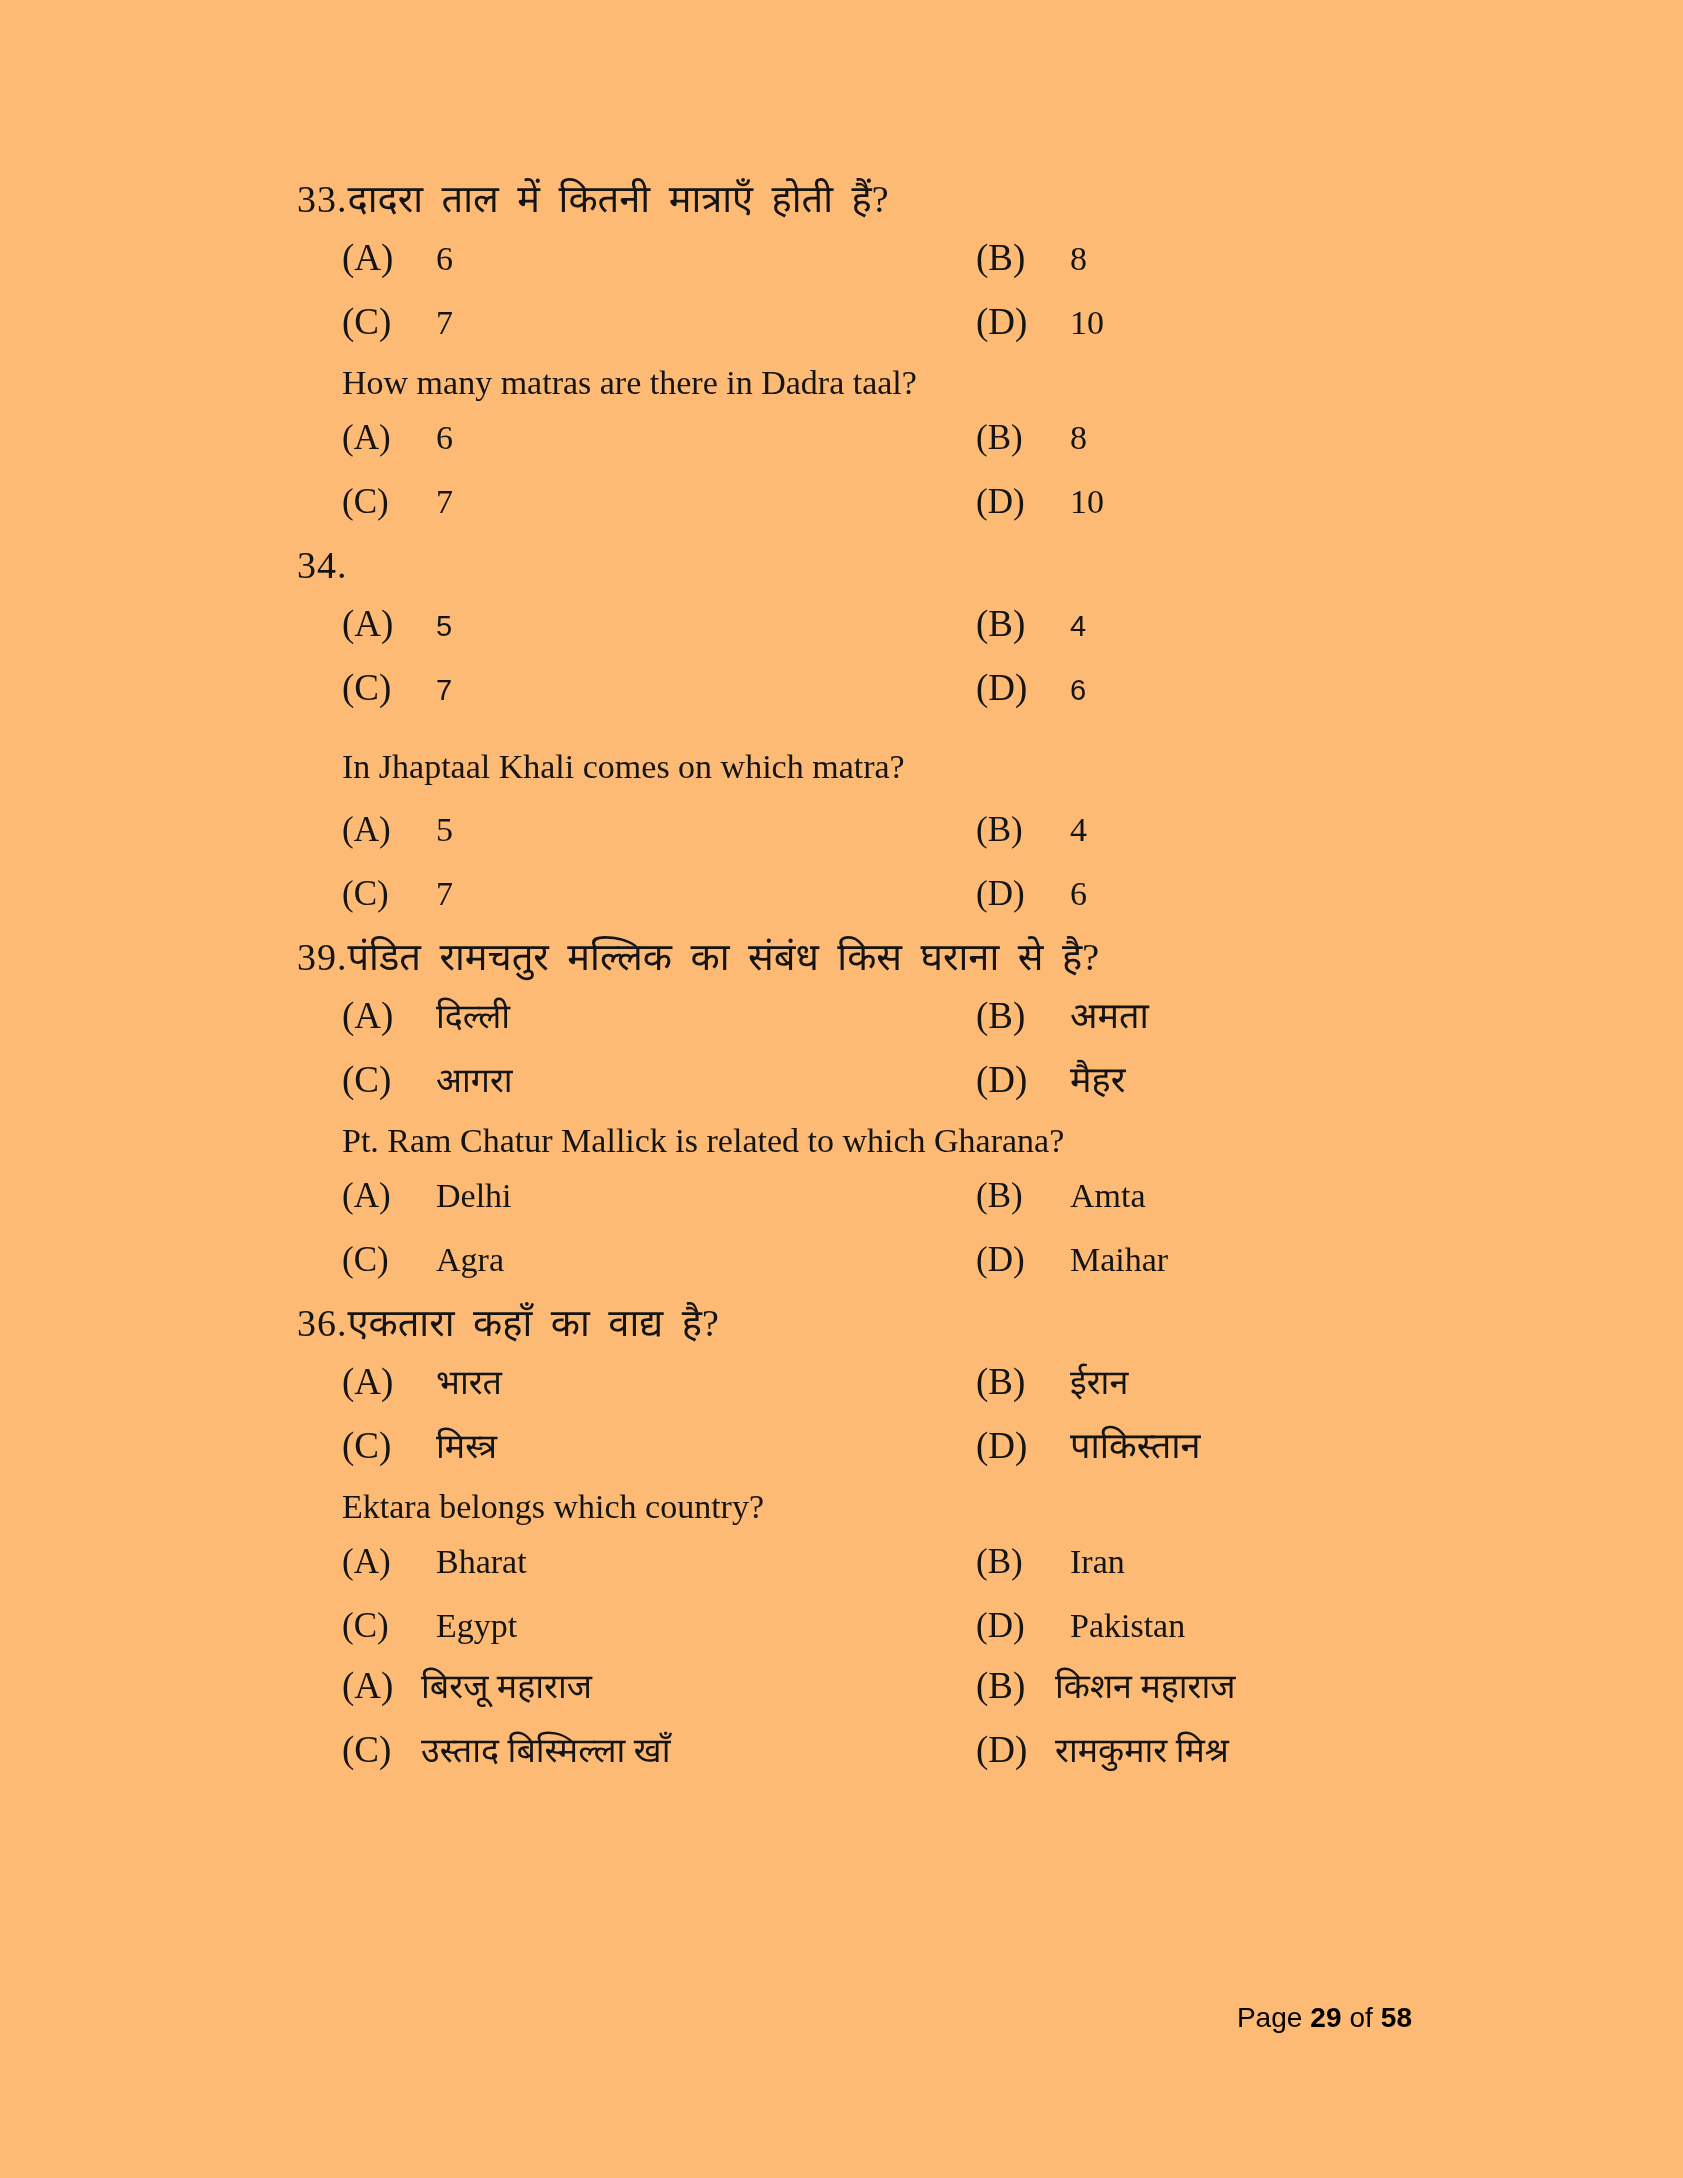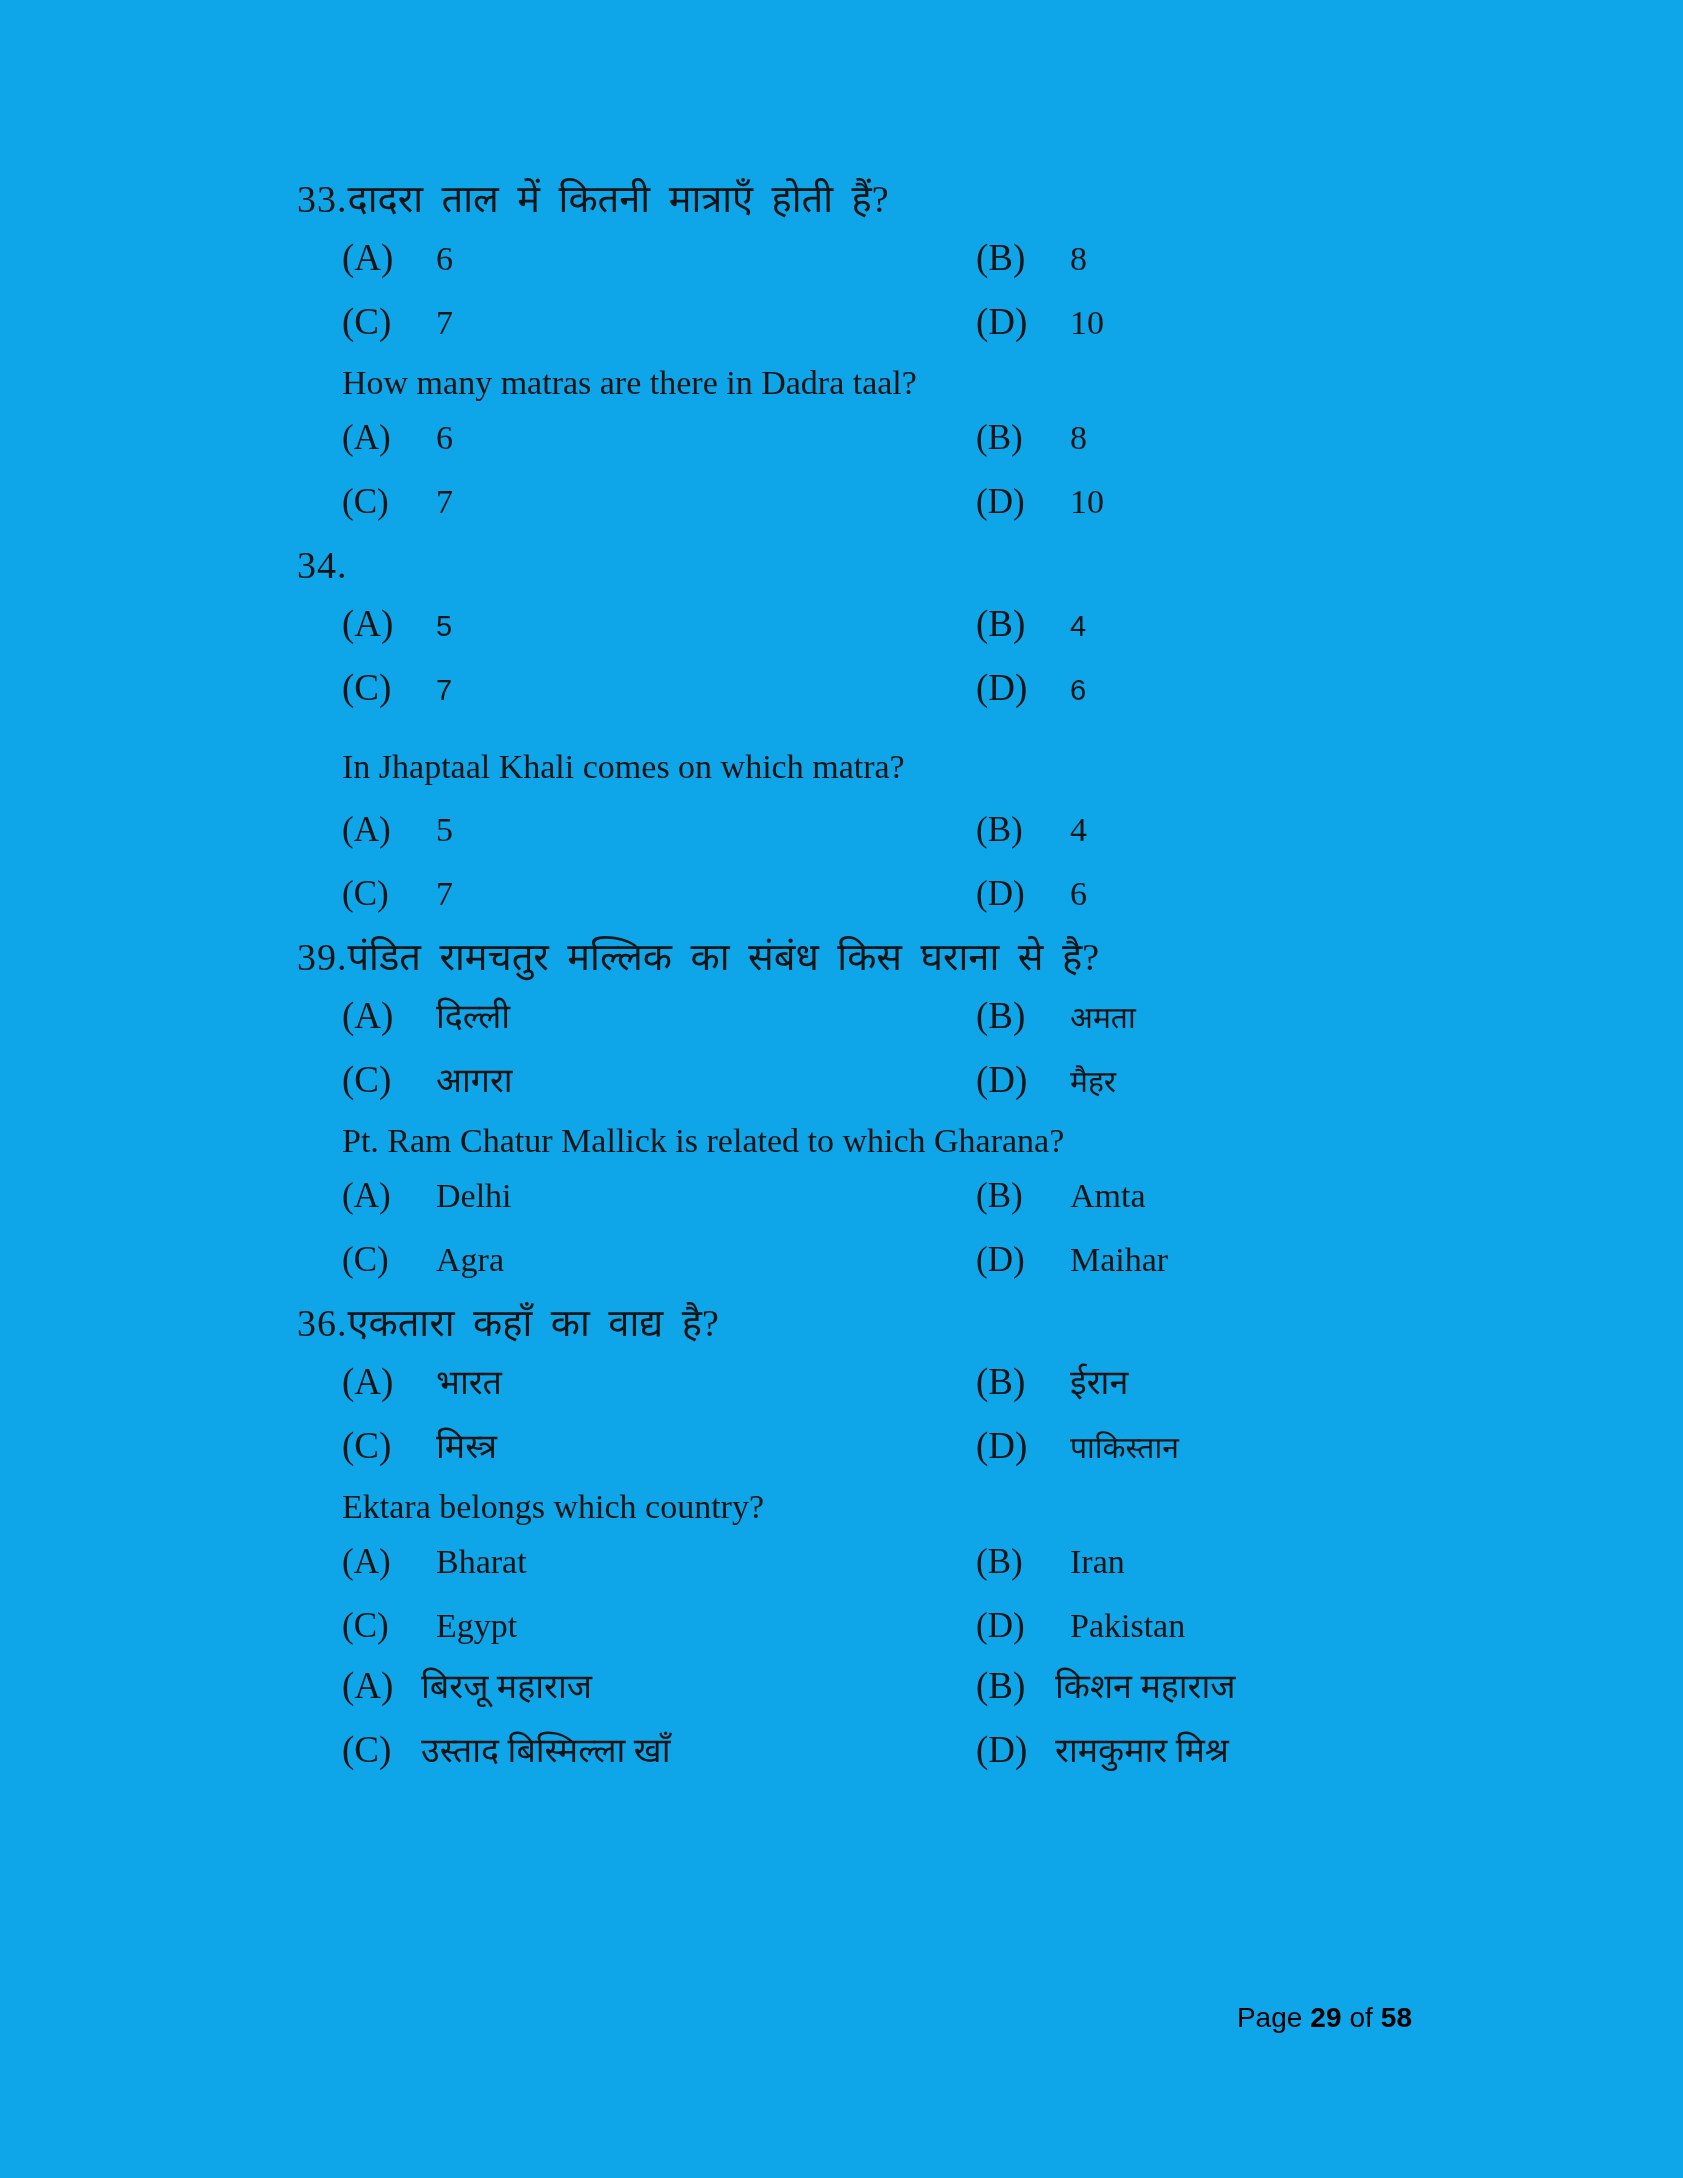--- a/index.html
+++ b/index.html
@@ -1,21 +1,21 @@
 <!DOCTYPE html>
 <html><head>
 <meta charset="utf-8">
 <style>
   html, body { margin: 0; padding: 0; background: #e8e8e8; }
   .page {
     position: relative;
     width: 1683px;
     height: 2178px;
     margin: 0 auto;
-    background: #0ea5e9;
+    background: #fdba74;
     color: #141414;
     font-family: "Liberation Serif", "DejaVu Serif", serif;
     overflow: hidden;
   }
   .content {
     position: absolute;
     left: 297px;
     top: 163px;
     width: 1168px;
   }
@@ -54,21 +54,21 @@
     font-size: 34px;
   }
   .opt .olabel {
     flex: 0 0 94px;
     font-size: 35px;
   }
   .opts-tight .olabel { flex-basis: 79px; }
   .opt .oval { }
   
   .v-sans { font-family: "Liberation Sans", "DejaVu Sans", sans-serif; font-size: 29px; }
-  .v-sm   { font-size: 30px; }
+  .v-sm   { font-size: 36px; }
   .hopt .olabel { font-size: 37px; }
   
   .footer {
     position: absolute;
     top: 2002px;
     right: 259px;
     font-family: "Liberation Sans", "DejaVu Sans", sans-serif;
     font-size: 28px;
     color: #000;
   }

